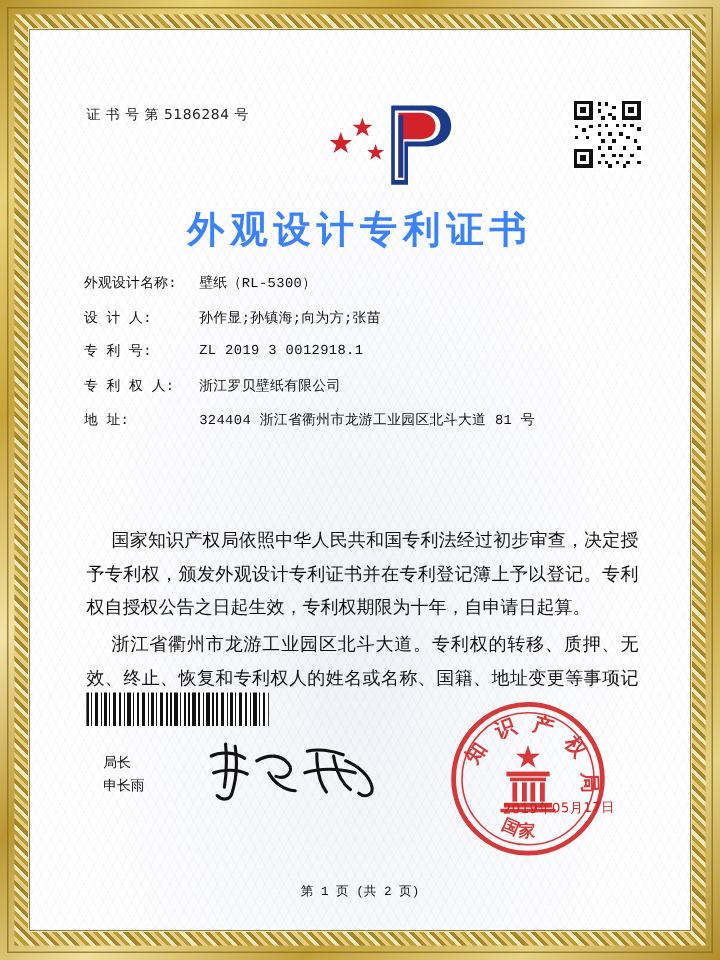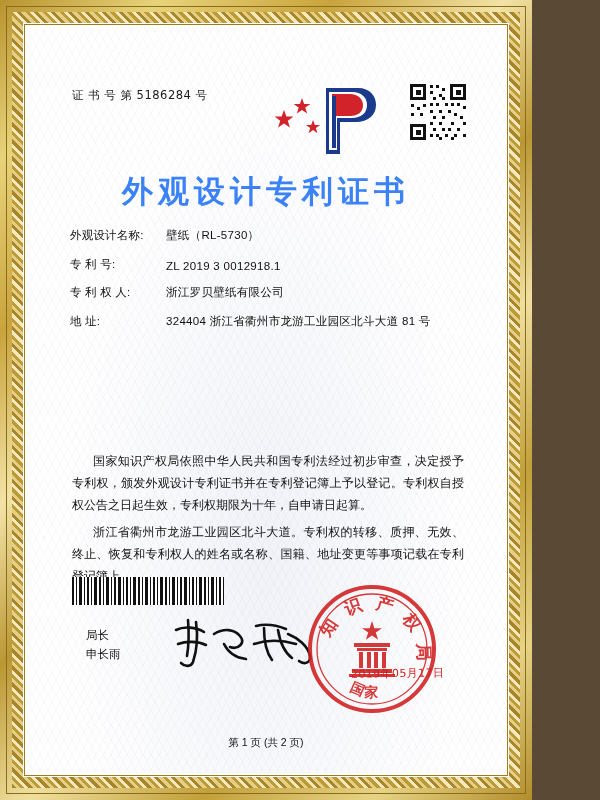--- a/index.html
+++ b/index.html
@@ -10,21 +10,21 @@
   body {
     width: 600px;
     height: 800px;
     overflow: hidden;
     font-family: "DejaVu Sans", sans-serif;
   }
 
   
   .page {
     position: relative;
-    width: 532px;
+    width: 600px;
     height: 800px;
     box-sizing: border-box;
     background:
       linear-gradient(135deg, #b8932f 0%, #e8d37a 12%, #c9a43c 25%, #f2e3a6 38%,
                       #bb9733 50%, #efdf9e 62%, #c2a03a 75%, #e6d385 88%, #b28d2c 100%);
     padding: 12px;
   }
   .frame-outline {
     position: absolute;
     inset: 6px;
@@ -116,25 +116,25 @@
 
   
   .fields {
     position: absolute;
     left: 44px;
     top: 202px;
     right: 40px;
   }
   .field-row {
     display: flex;
-    align-items: flex-end;
+    align-items: center;
     margin-bottom: 13.5px;
     font-size: 11.5px;
     color: #111;
-    font-family: Liberation Sans, sans-serif;
+    font-family: Liberation Mono, monospace;
   }
   .field-label {
     width: 96px;
     flex: 0 0 96px;
     letter-spacing: 0.2px;
     white-space: nowrap;
   }
   .field-value {
     flex: 1 1 auto;
     letter-spacing: 0.3px;
@@ -152,23 +152,23 @@
   .field-row.dual .field-value2 {
     flex: 1 1 auto;
     white-space: nowrap;
   }
 
   
   .paragraphs {
     position: absolute;
     left: 46px;
     right: 42px;
-    top: 424px;
+    top: 411px;
     font-family: "DejaVu Serif", serif;
-    font-size: 12px;
+    font-size: 15px;
     line-height: 1.85;
     color: #111;
     text-align: justify;
   }
   .paragraphs p {
     margin: 0 0 4px 0;
     text-indent: 21px;
   }
 
   
@@ -218,21 +218,21 @@
   }
 
   .page-footer {
     position: absolute;
     left: 0;
     right: 0;
     bottom: 24px;
     text-align: center;
     font-size: 10.5px;
     color: #111;
-    font-family: Liberation Sans, sans-serif;
+    font-family: Liberation Mono, monospace;
   }
 </style>
 </head>
 <body>
 
 <div class="page">
   <div class="frame-outline"></div>
   <div class="frame-inner-band"></div>
   <div class="frame-inner-line"></div>
 
@@ -313,21 +313,25 @@
             <rect x="43" y="55" width="3" height="3"></rect>
           </g>
         </svg>
       </div>
 
       <div class="title">外观设计专利证书</div>
 
       <div class="fields">
         <div class="field-row">
           <span class="field-label">外观设计名称:</span>
-          <span class="field-value">壁纸（RL-5730）</span>
+          <span class="field-value">壁纸（RL-5300）</span>
+        </div>
+        <div class="field-row">
+          <span class="field-label">设    计    人:</span>
+          <span class="field-value">孙作显;孙镇海;向为方;张苗</span>
         </div>
         <div class="field-row">
           <span class="field-label">专    利    号:</span>
           <span class="field-value">ZL 2019 3 0012918.1</span>
         </div>
         <div class="field-row">
           <span class="field-label">专 利 权 人:</span>
           <span class="field-value">浙江罗贝壁纸有限公司</span>
         </div>
         <div class="field-row">

